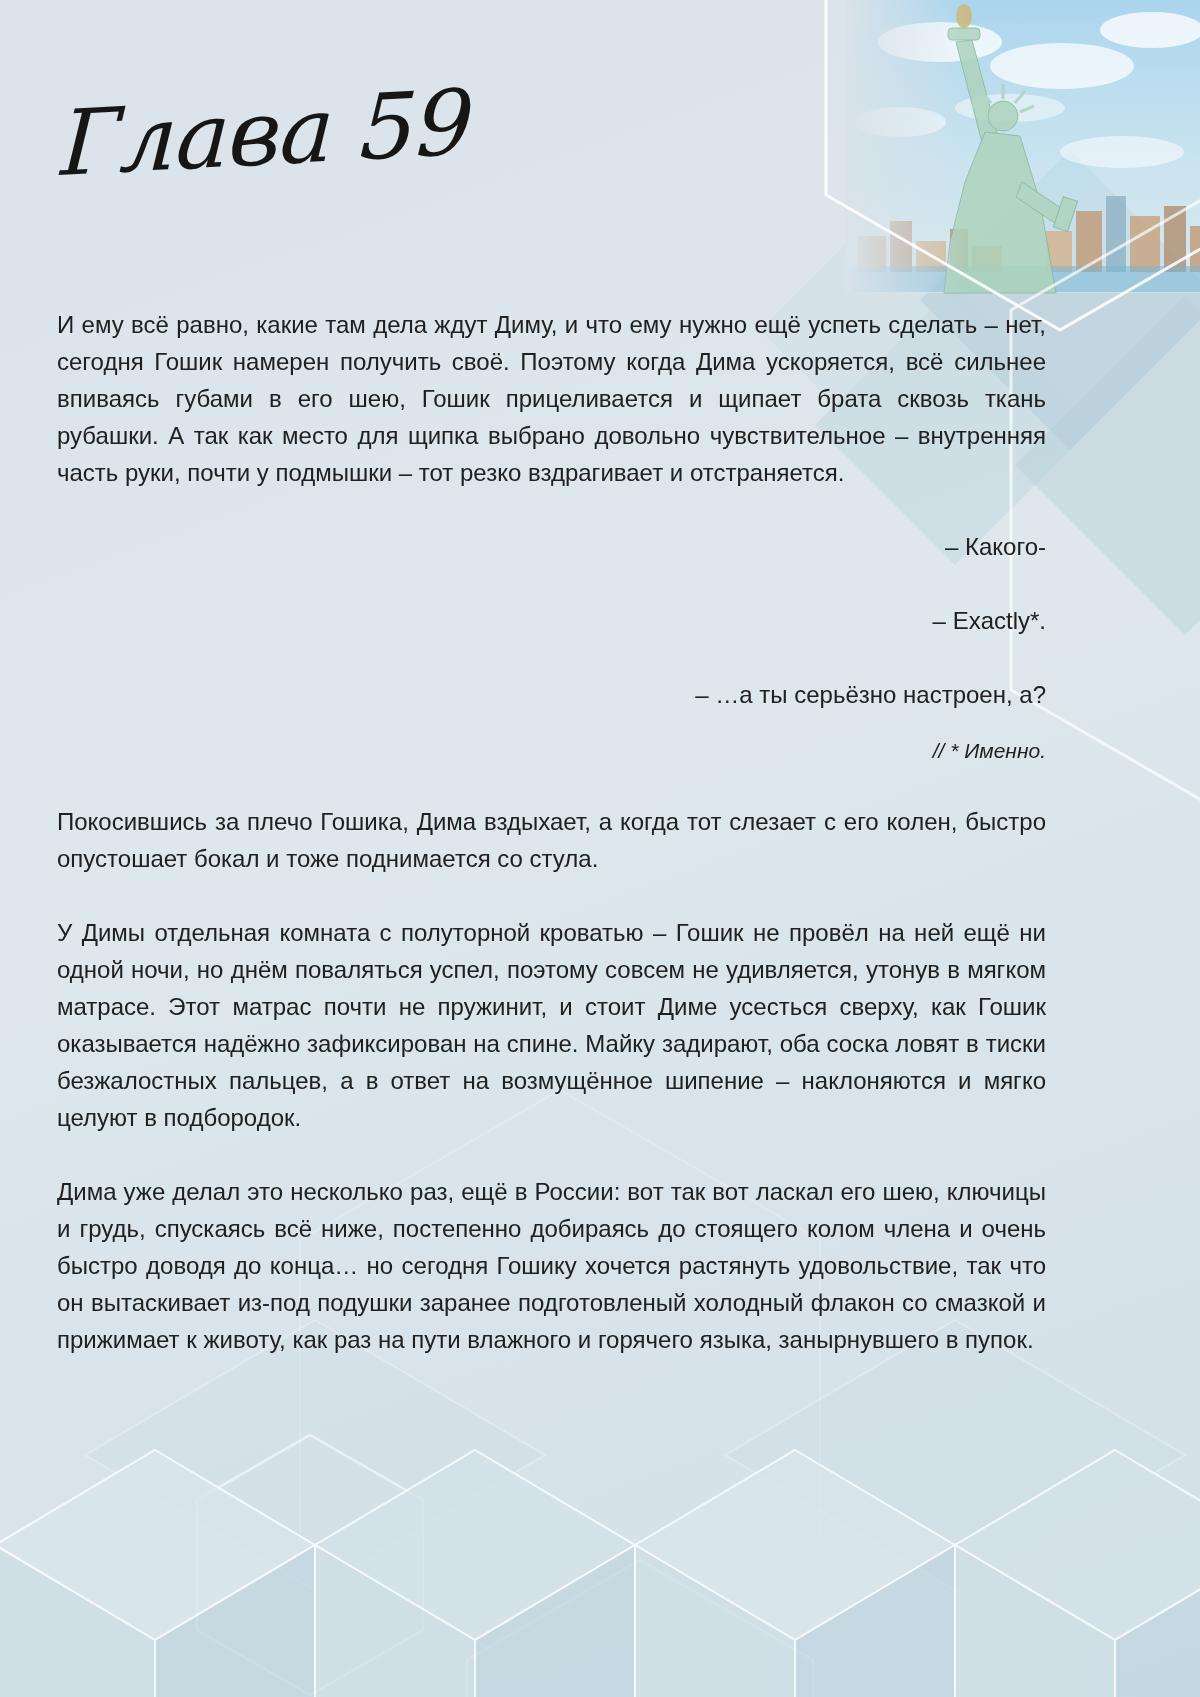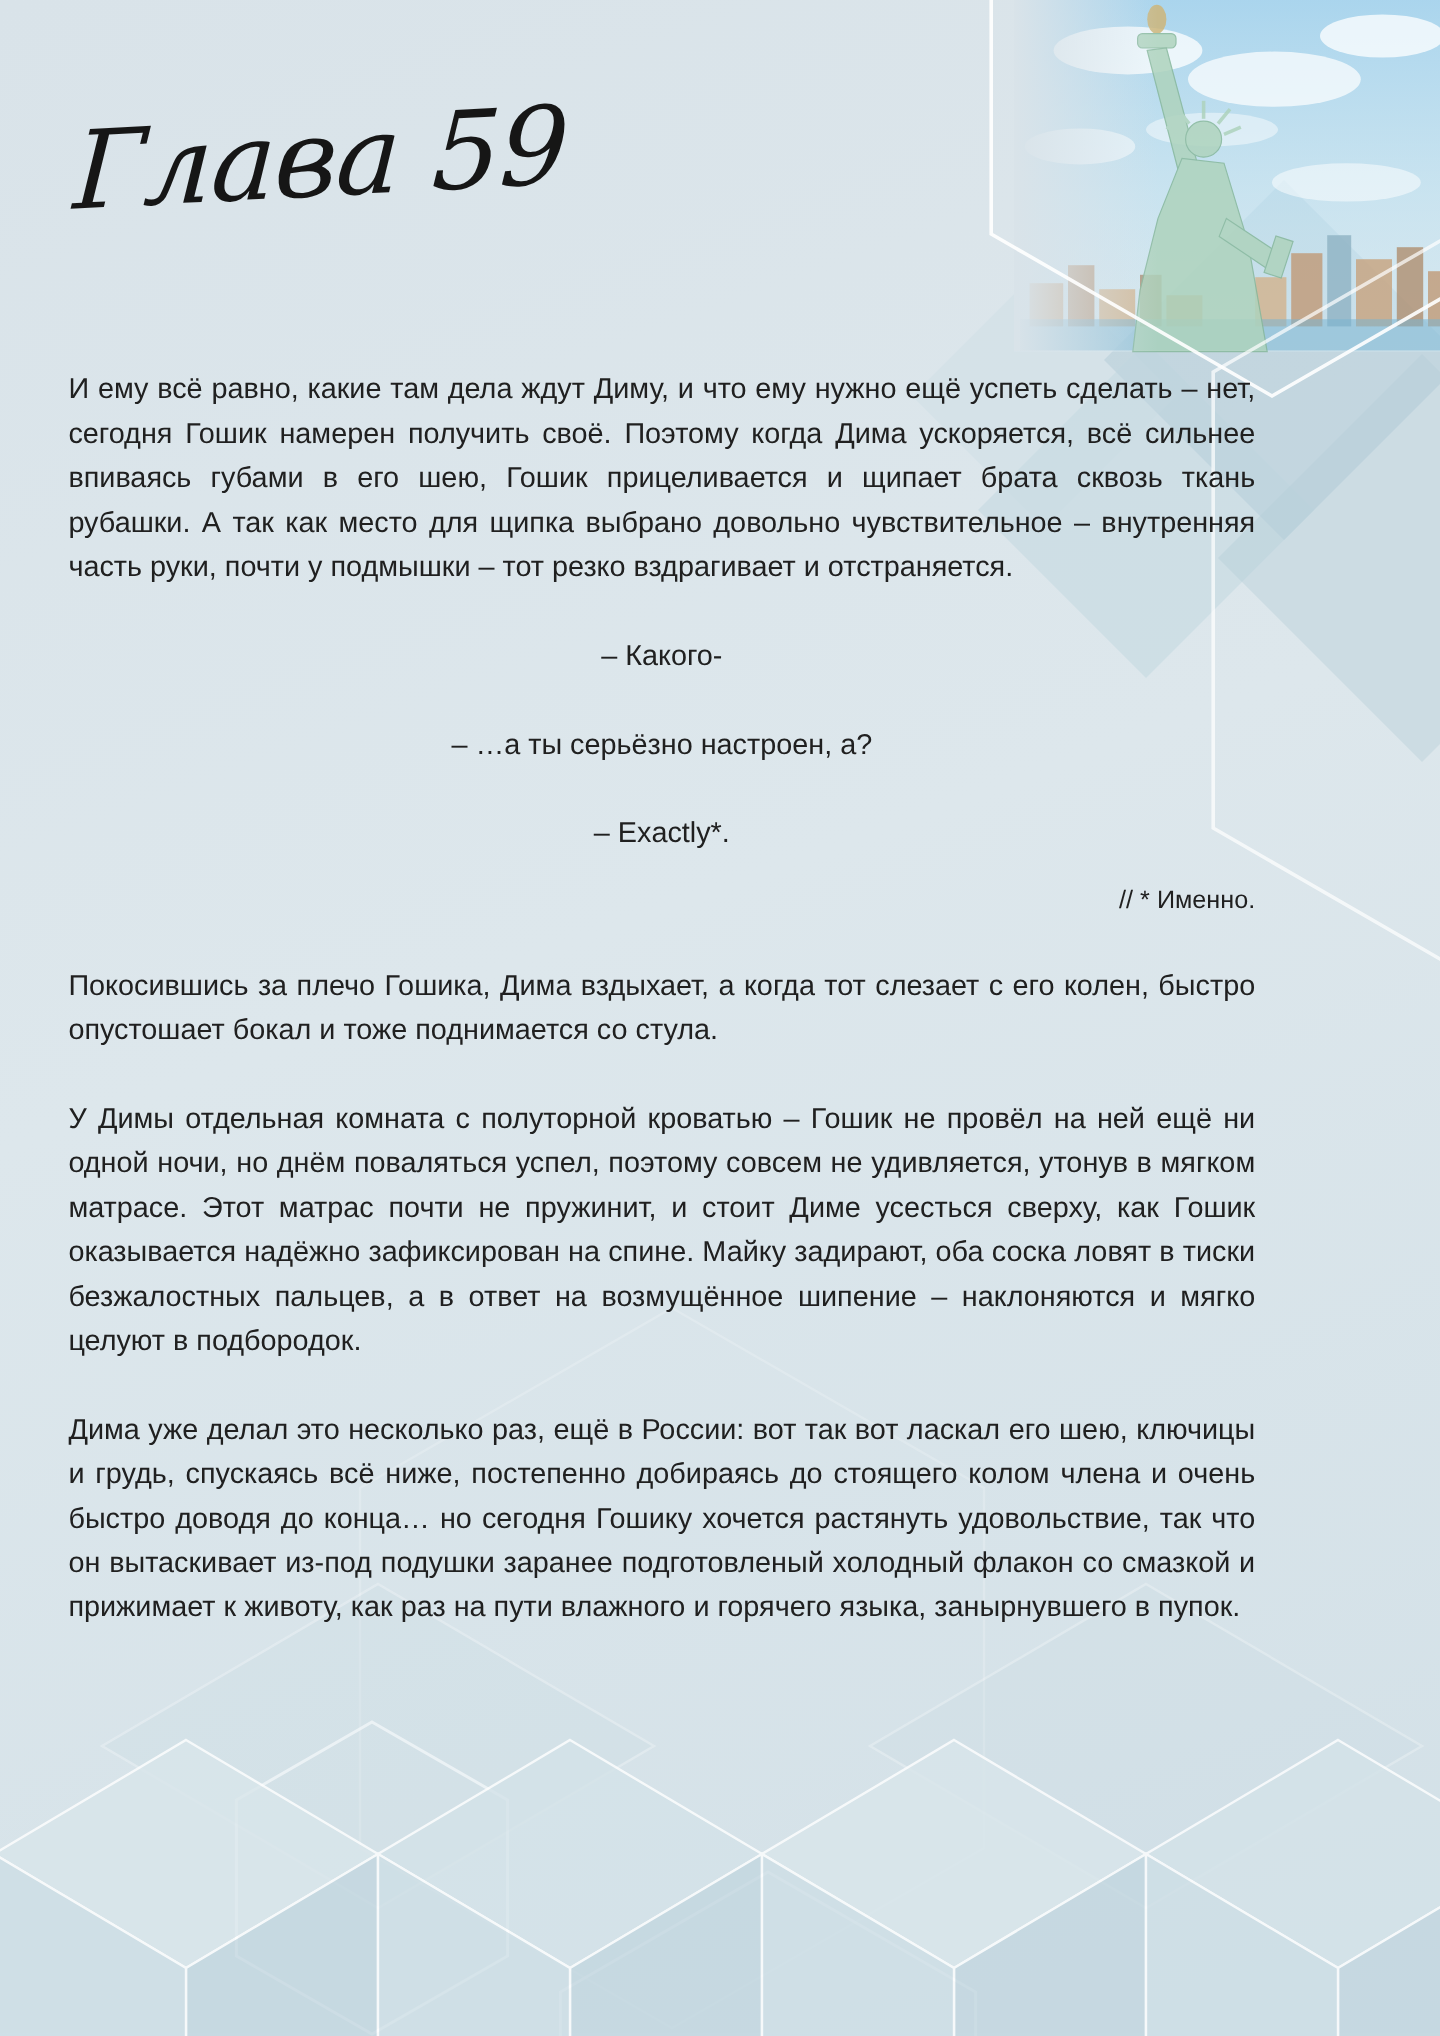--- a/index.html
+++ b/index.html
@@ -32,24 +32,25 @@
     letter-spacing:-1px;
   }
   .paragraphs{margin-top:110px;}
   .para{
     margin:37px 0;
     font-size:24px;line-height:37px;
     color:var(--text);
     text-align:left;
   }
   .para--justify{text-align:justify;}
-  .para--dialogue{text-align:center;}
+  .para--dialogue{text-align:right;}
   .footnote{
     margin:-14px 0 37px;
     font-size:21px;line-height:30px;
+    font-style:italic;
     text-align:right;
     color:var(--text);
   }
 </style>
 </head>
 <body>
 
 <svg class="bg" width="1200" height="1697" viewBox="0 0 1200 1697" aria-hidden="true">
   <defs>
     <linearGradient id="skyGrad" x1="0" y1="0" x2="0" y2="1">
@@ -149,20 +150,20 @@
       </g>
     </g>
   </g>
 </svg>
 
 <div class="content">
   <h1 class="title">Глава 59</h1>
   <div class="paragraphs">
       <p class="para para--justify">И ему всё равно, какие там дела ждут Диму, и что ему нужно ещё успеть сделать – нет, сегодня Гошик намерен получить своё. Поэтому когда Дима ускоряется, всё сильнее впиваясь губами в его шею, Гошик прицеливается и щипает брата сквозь ткань рубашки. А так как место для щипка выбрано довольно чувствительное – внутренняя часть руки, почти у подмышки – тот резко вздрагивает и отстраняется.</p>
       <p class="para para--dialogue">– Какого-</p>
+      <p class="para para--dialogue">– Exactly*.</p>
       <p class="para para--dialogue">– …а ты серьёзно настроен, а?</p>
-      <p class="para para--dialogue">– Exactly*.</p>
       <p class="footnote">// * Именно.</p>
       <p class="para para--justify">Покосившись за плечо Гошика, Дима вздыхает, а когда тот слезает с его колен, быстро опустошает бокал и тоже поднимается со стула.</p>
       <p class="para para--justify">У Димы отдельная комната с полуторной кроватью – Гошик не провёл на ней ещё ни одной ночи, но днём поваляться успел, поэтому совсем не удивляется, утонув в мягком матрасе. Этот матрас почти не пружинит, и стоит Диме усесться сверху, как Гошик оказывается надёжно зафиксирован на спине. Майку задирают, оба соска ловят в тиски безжалостных пальцев, а в ответ на возмущённое шипение – наклоняются и мягко целуют в подбородок.</p>
       <p class="para para--justify">Дима уже делал это несколько раз, ещё в России: вот так вот ласкал его шею, ключицы и грудь, спускаясь всё ниже, постепенно добираясь до стоящего колом члена и очень быстро доводя до конца… но сегодня Гошику хочется растянуть удовольствие, так что он вытаскивает из-под подушки заранее подготовленый холодный флакон со смазкой и прижимает к животу, как раз на пути влажного и горячего языка, занырнувшего в пупок.</p>
     </div>
 </div>
 
 </body></html>

